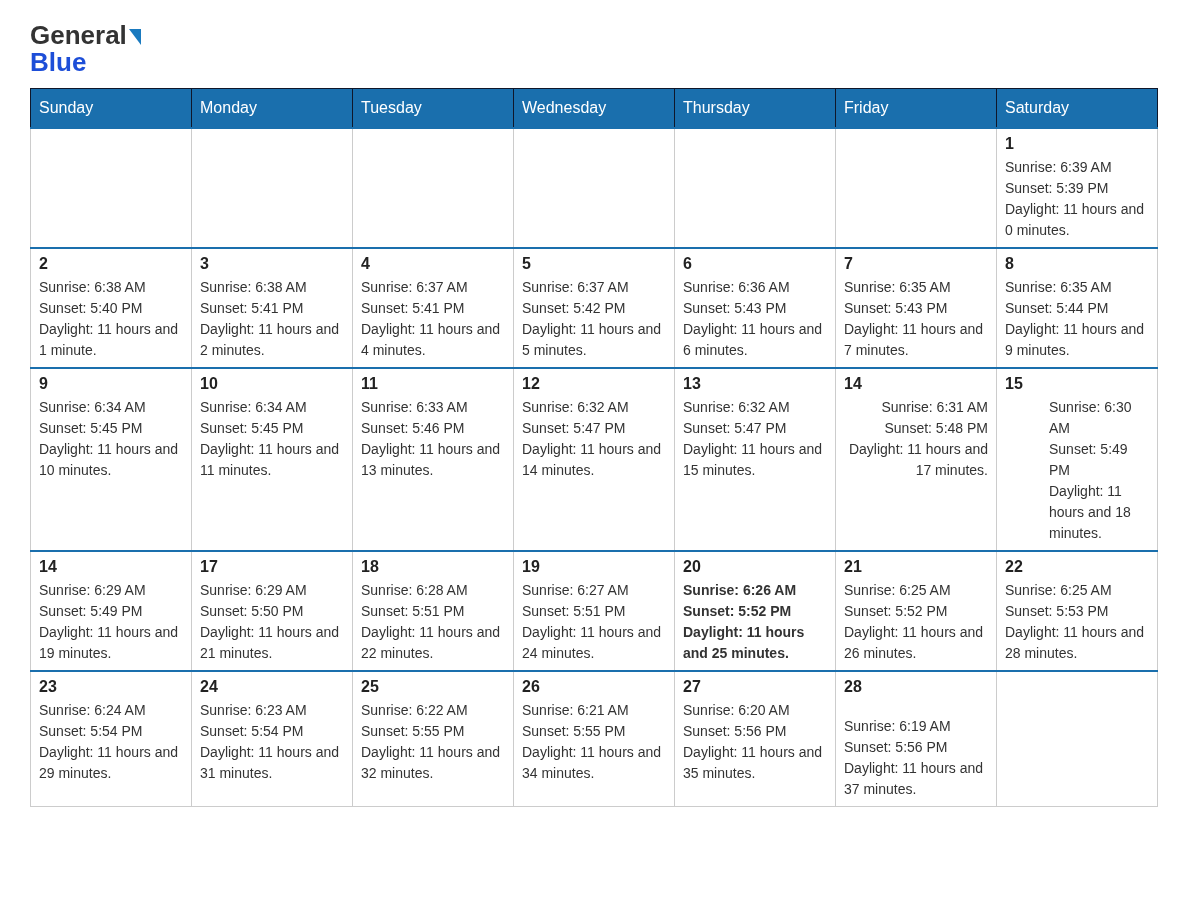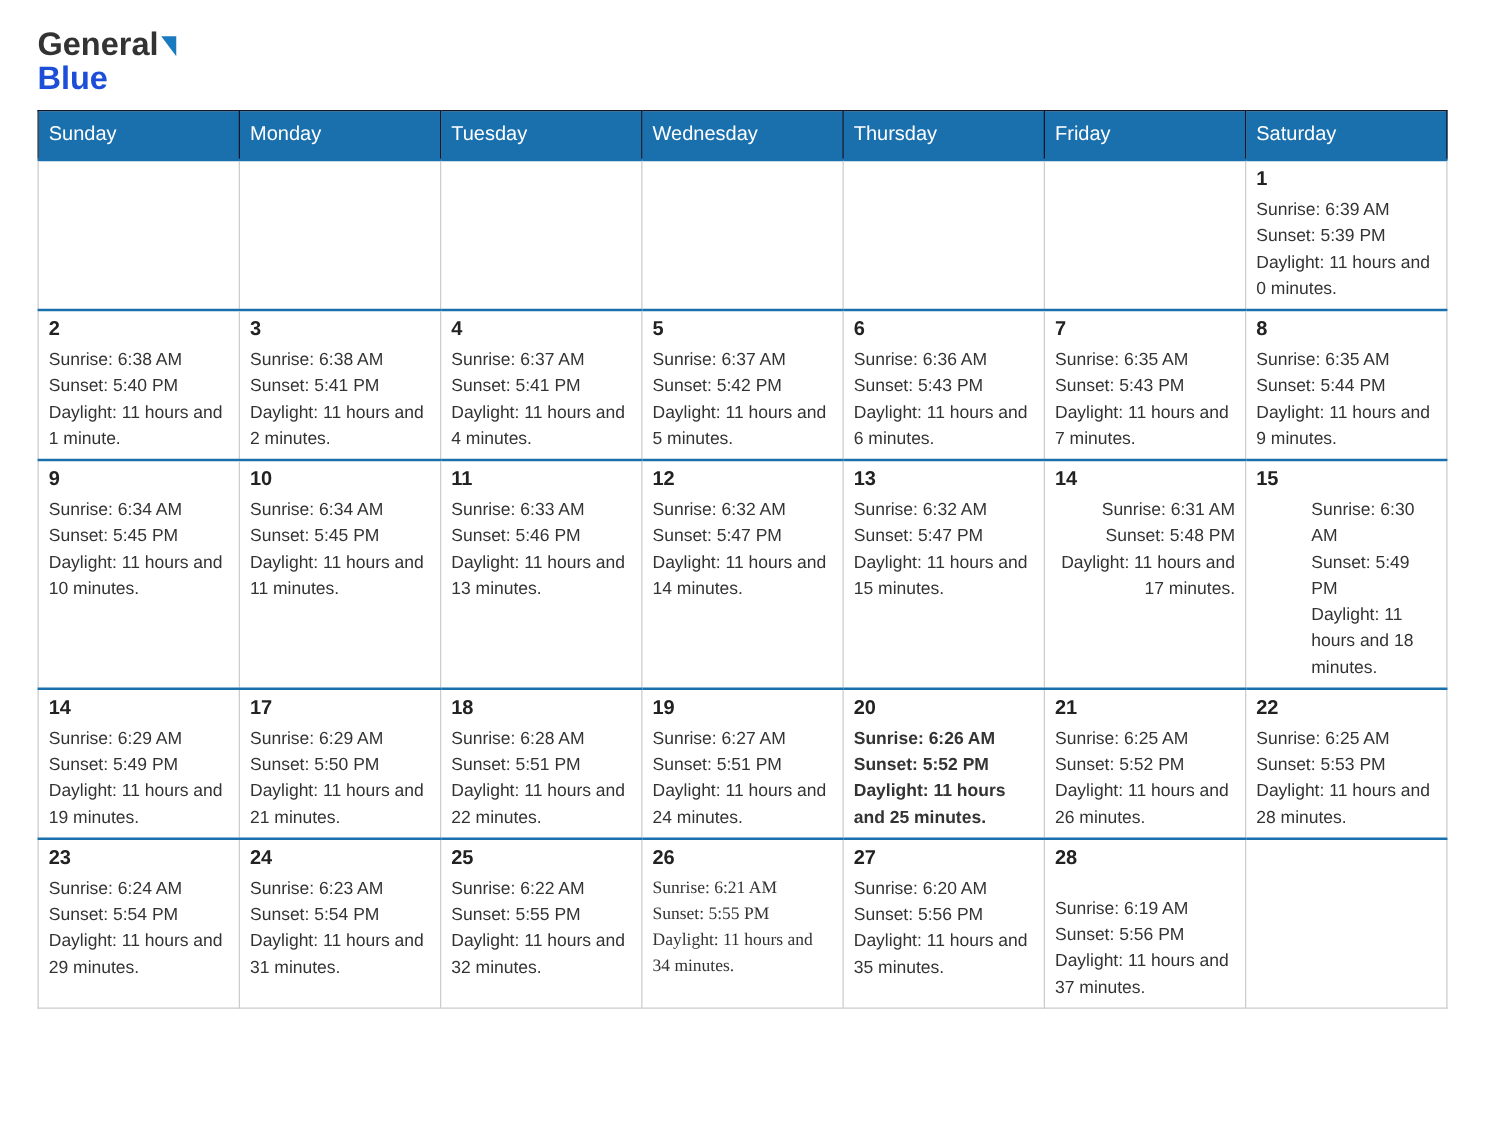--- a/index.html
+++ b/index.html
@@ -292,21 +292,21 @@
 Daylight: 11 hours and 31 minutes.</div>
         </td>
         <td>
           <span class="day-number">25</span>
           <div class="day-info" style="white-space: pre-line;">Sunrise: 6:22 AM
 Sunset: 5:55 PM
 Daylight: 11 hours and 32 minutes.</div>
         </td>
         <td>
           <span class="day-number">26</span>
-          <div class="day-info" style="white-space: pre-line; font-family: Liberation Serif, serif;">Sunrise: 6:21 AM
+          <div class="day-info" style="white-space: pre-line;">Sunrise: 6:21 AM
 Sunset: 5:55 PM
 Daylight: 11 hours and 34 minutes.</div>
         </td>
         <td>
           <span class="day-number">27</span>
           <div class="day-info" style="white-space: pre-line;">Sunrise: 6:20 AM
 Sunset: 5:56 PM
 Daylight: 11 hours and 35 minutes.</div>
         </td>
         <td>

